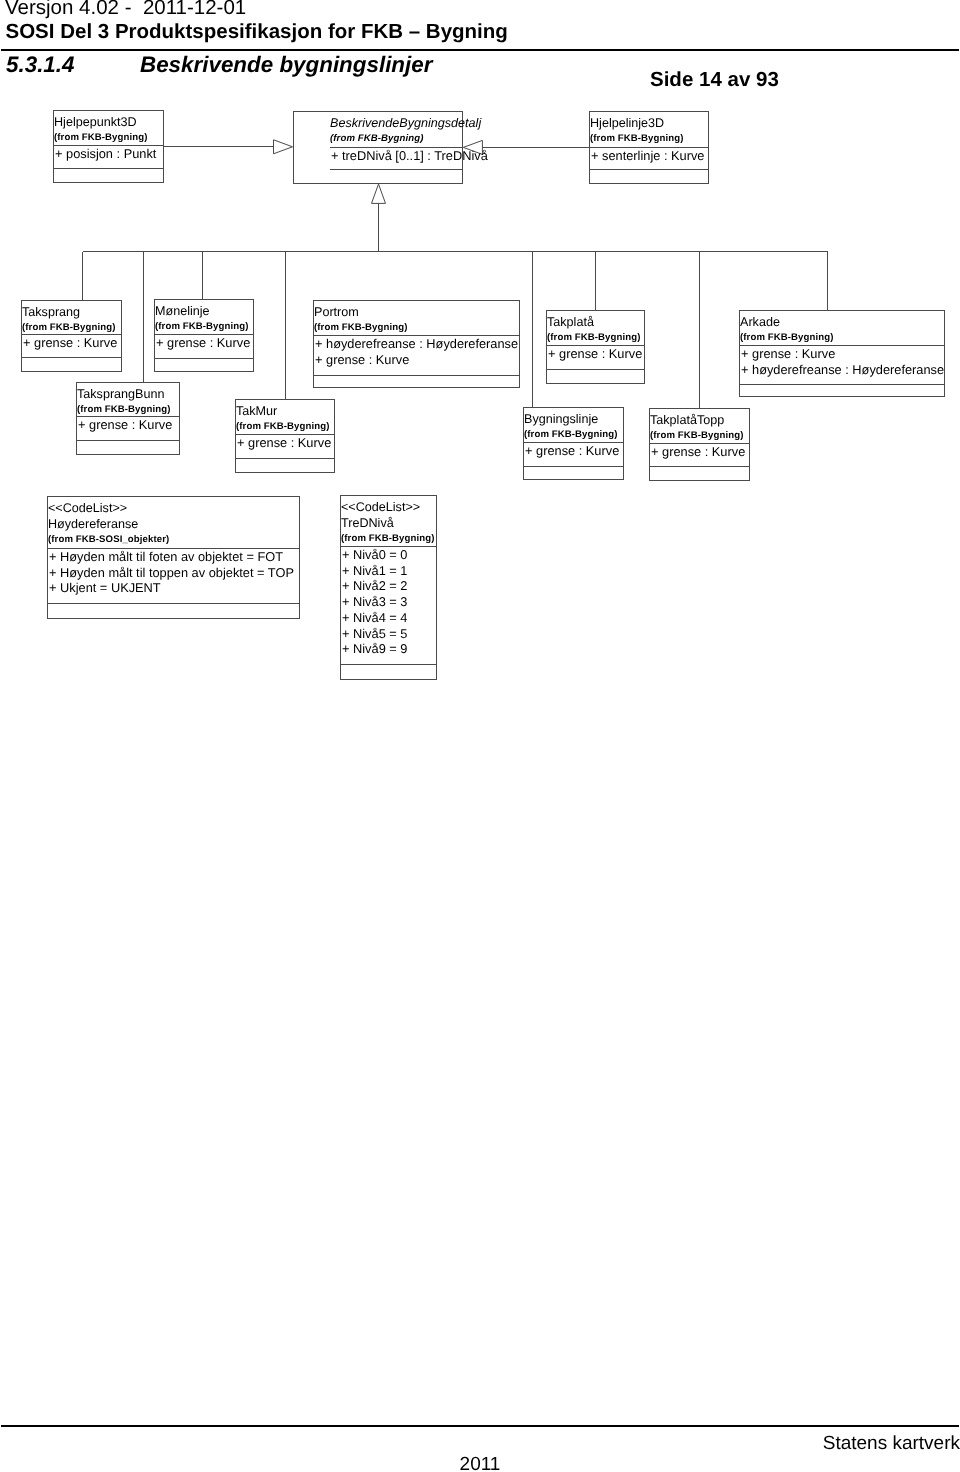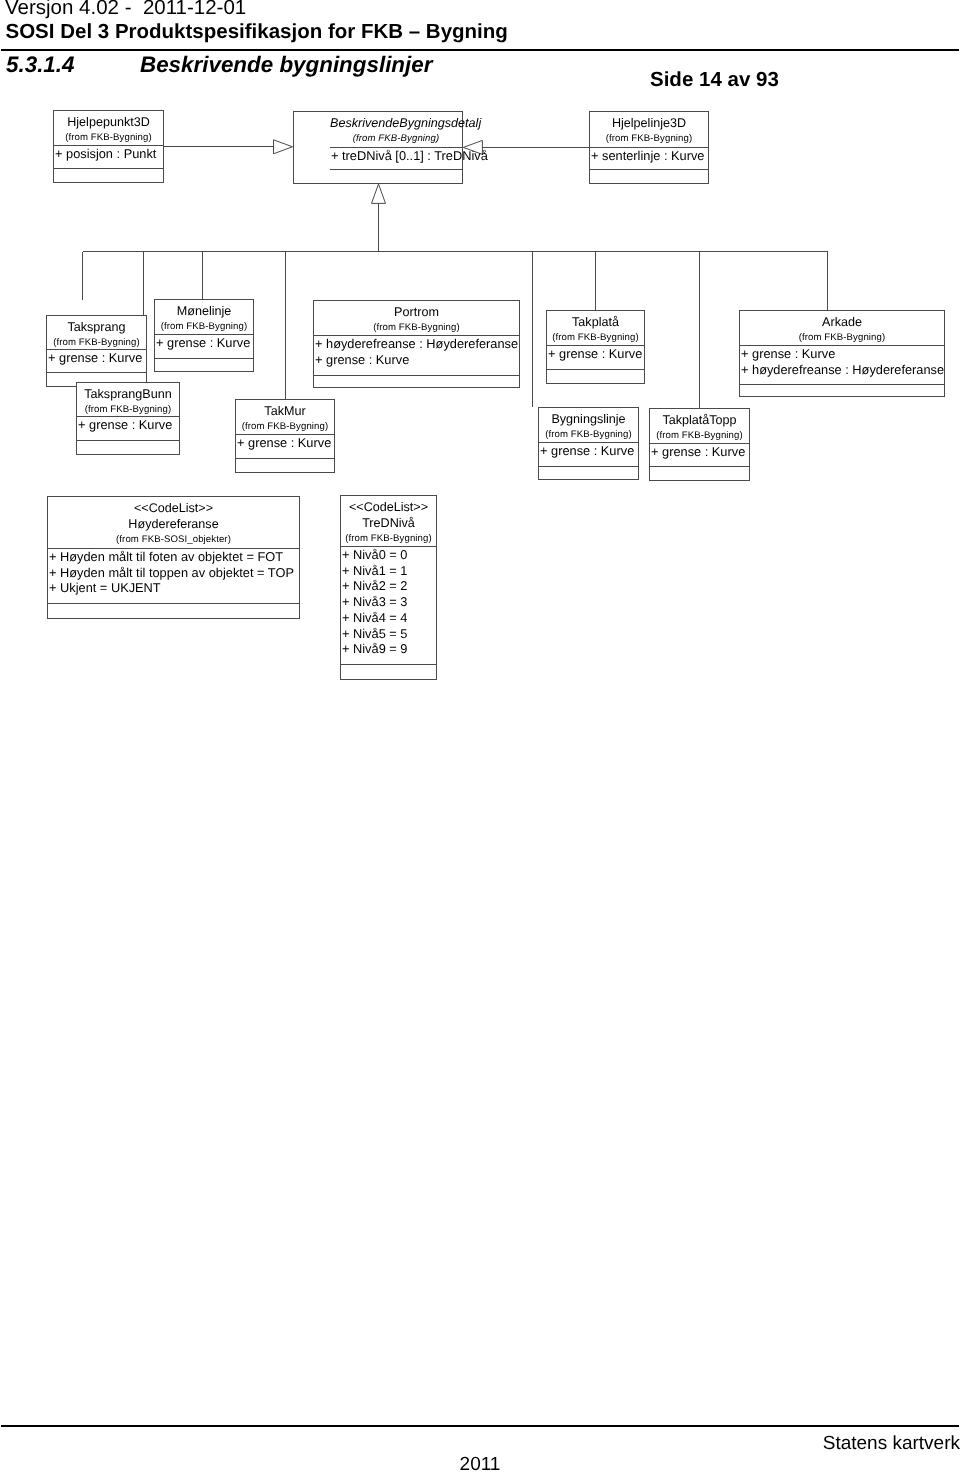--- a/index.html
+++ b/index.html
@@ -22,25 +22,25 @@
   #ftr-rule{left:1px;top:1424.5px;width:958px;height:0;border-top:2px solid #000;}
   #ftr-1{left:0;top:1433px;width:960px;text-align:right;font-size:19px;}
   #ftr-2{left:0;top:1453.5px;width:960px;text-align:center;font-size:19px;}
 
 
   
   #diagram{position:absolute;left:0;top:0;width:960px;height:760px;}
   #links{position:absolute;left:0;top:0;width:960px;height:760px;overflow:visible;}
 
   .cls{position:absolute;border:1px solid #4a4a4a;background:#fff;box-sizing:border-box;}
-  .cls .hd{text-align:center;padding-top:3.2px;box-sizing:border-box;}
+  .cls .hd{text-align:left;padding-top:3.2px;box-sizing:border-box;}
   .cls .nm{font-size:12.6px;line-height:16.4px;white-space:nowrap;}
   .cls .nm.it{font-style:italic;}
   .cls .st{font-size:12.6px;line-height:16px;white-space:nowrap;}
-  .cls .frm{font-size:9.6px;line-height:12px;font-weight:normal;letter-spacing:0.1px;white-space:nowrap;margin-top:1.4px;}
+  .cls .frm{font-size:9.6px;line-height:12px;font-weight:bold;letter-spacing:0.1px;white-space:nowrap;margin-top:1.4px;}
   .cls .frm.it{font-style:italic;}
   .cls .sec{border-top:1px solid #4a4a4a;box-sizing:border-box;}
   .cls .at{font-size:12.8px;line-height:15.7px;white-space:nowrap;padding-left:1px;}
   .cls .sec{padding-top:0px;}
   .cls .ops{border-top:1px solid #4a4a4a;box-sizing:border-box;}
 </style>
 </head>
 <body>
 
 <div id="hdr-line1" class="abs">Versjon 4.02 -  2011-12-01</div>
@@ -92,21 +92,21 @@
     <div class="cls" style="left: 589px; top: 111px; width: 120px; height: 73px;">
       <div class="hd" style="height:35px">
         <div class="nm">Hjelpelinje3D</div>
         <div class="frm">(from FKB-Bygning)</div>
       </div>
       <div class="sec" style="height:22px">
         <div class="at">+ senterlinje : Kurve</div>
       </div>
       <div class="ops" style="height:15px"></div>
     </div>
-    <div class="cls" style="left: 46px; top: 300px; width: 101px; height: 72px; margin-top: 15px;">
+    <div class="cls" style="left: 21px; top: 300px; width: 101px; height: 72px;">
       <div class="hd" style="height:33px">
         <div class="nm">Taksprang</div>
         <div class="frm">(from FKB-Bygning)</div>
       </div>
       <div class="sec" style="height:23px">
         <div class="at">+ grense : Kurve</div>
       </div>
       <div class="ops" style="height:15px"></div>
     </div>
     <div class="cls" style="left: 154px; top: 299px; width: 100px; height: 73px;">
@@ -164,21 +164,21 @@
     <div class="cls" style="left: 235px; top: 399px; width: 100px; height: 74px;">
       <div class="hd" style="height:34px">
         <div class="nm">TakMur</div>
         <div class="frm">(from FKB-Bygning)</div>
       </div>
       <div class="sec" style="height:24px">
         <div class="at">+ grense : Kurve</div>
       </div>
       <div class="ops" style="height:15px"></div>
     </div>
-    <div class="cls" style="left: 538px; top: 407px; width: 101px; height: 73px;">
+    <div class="cls" style="left: 523px; top: 407px; width: 101px; height: 73px;">
       <div class="hd" style="height:34px">
         <div class="nm">Bygningslinje</div>
         <div class="frm">(from FKB-Bygning)</div>
       </div>
       <div class="sec" style="height:24px">
         <div class="at">+ grense : Kurve</div>
       </div>
       <div class="ops" style="height:14px"></div>
     </div>
     <div class="cls" style="left: 649px; top: 408px; width: 101px; height: 73px;">

